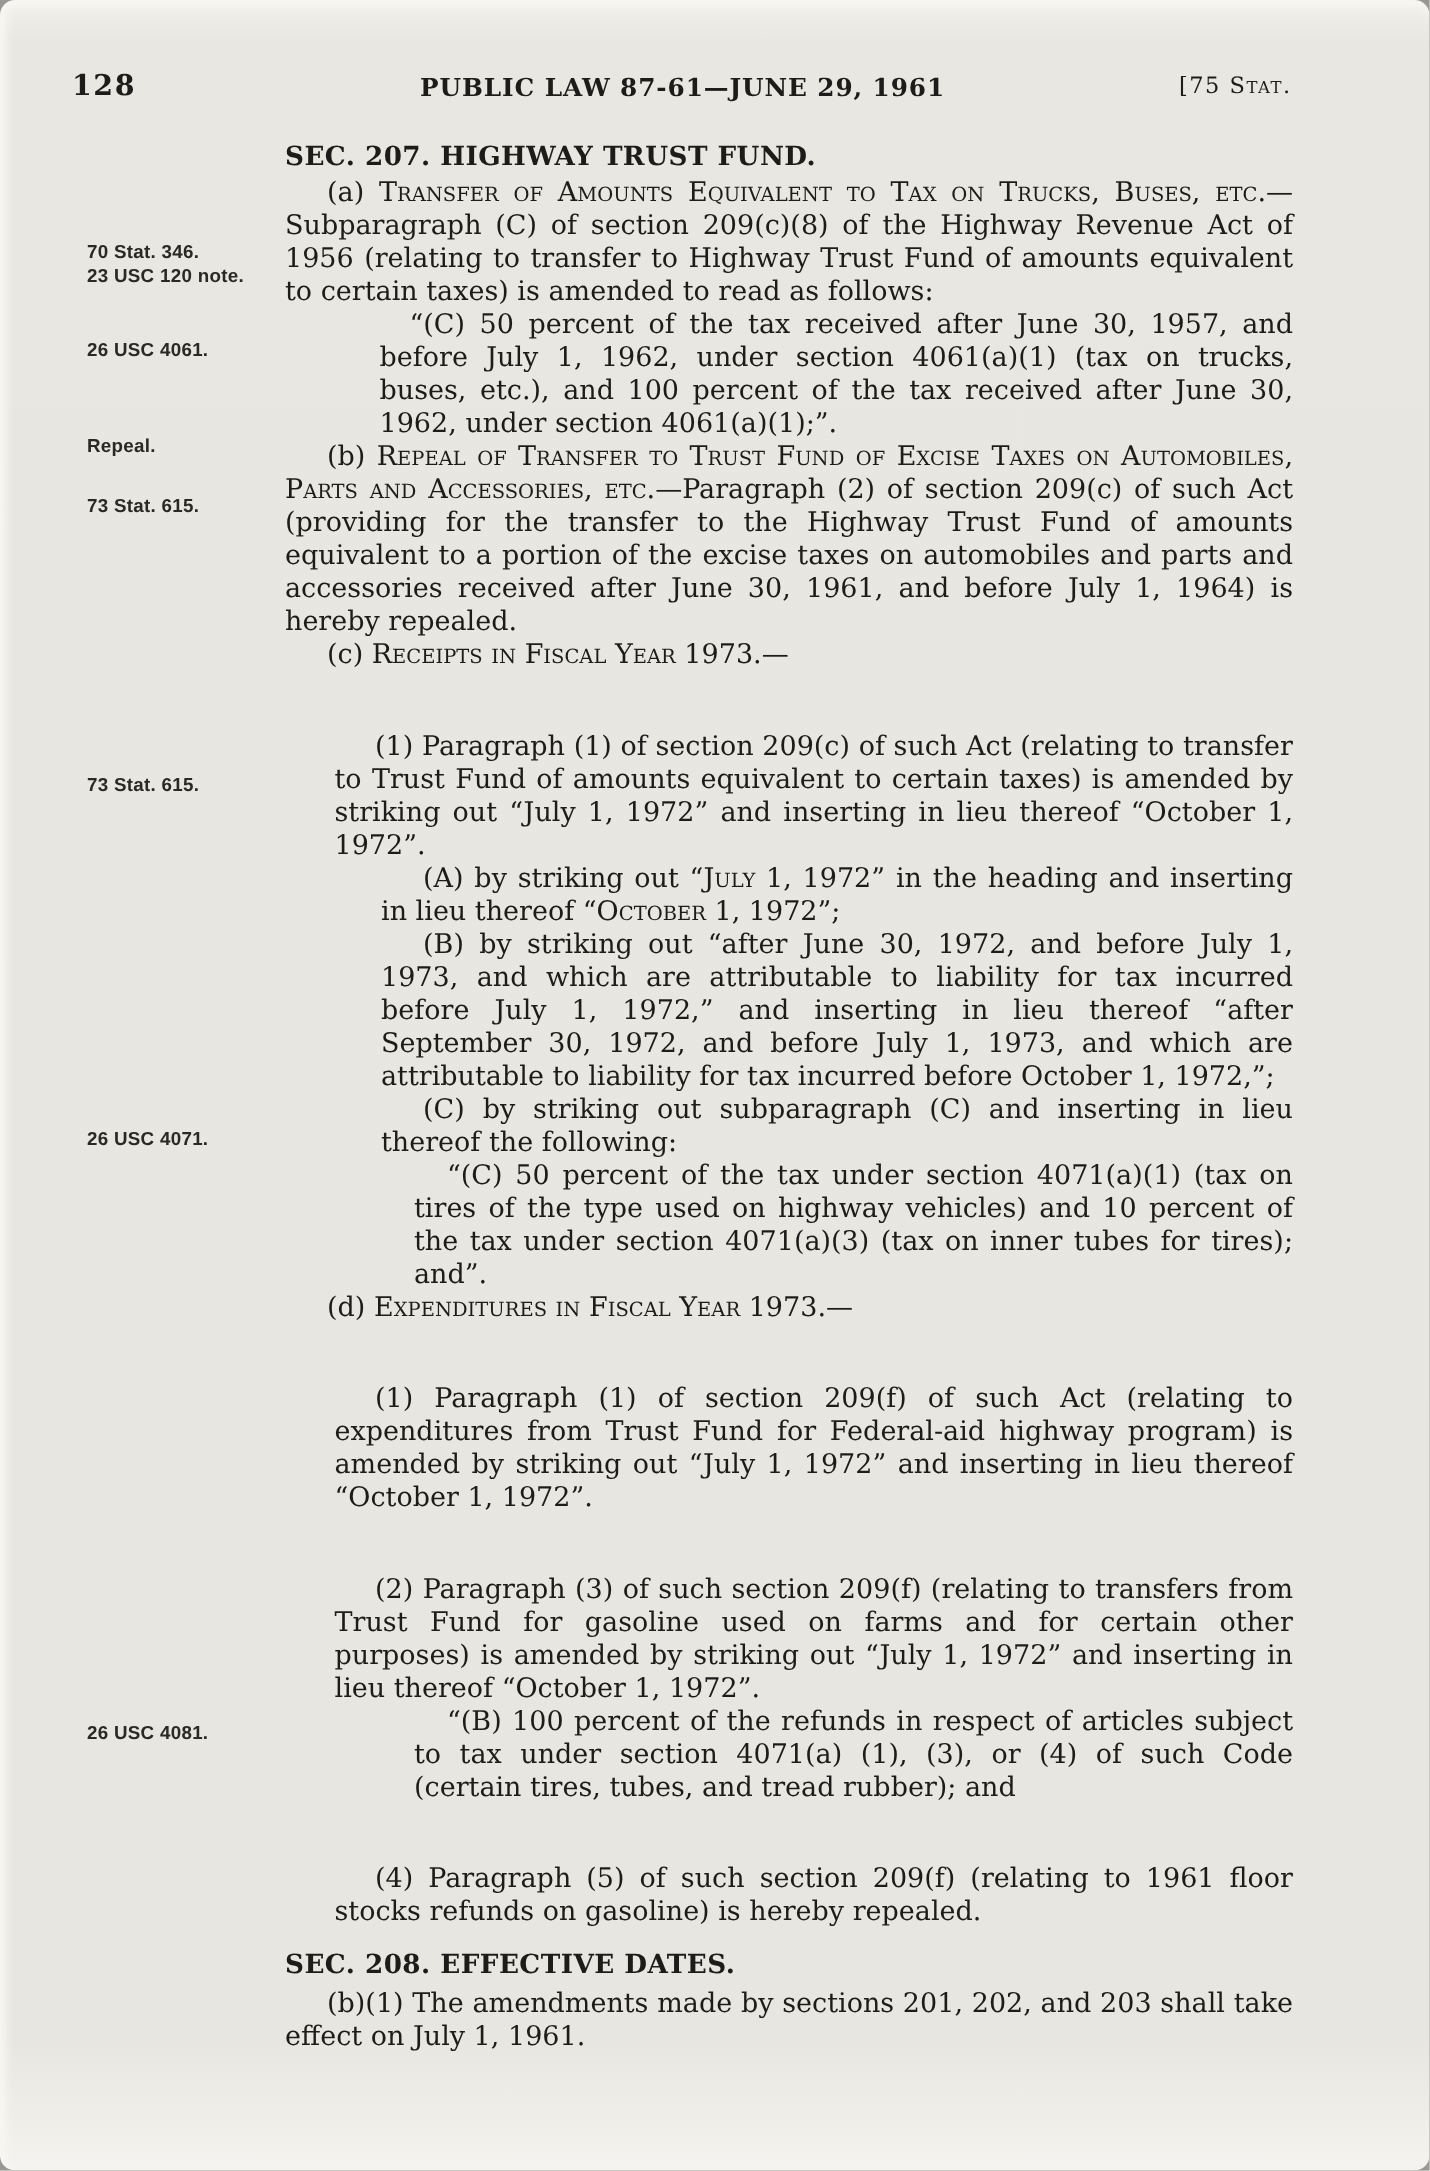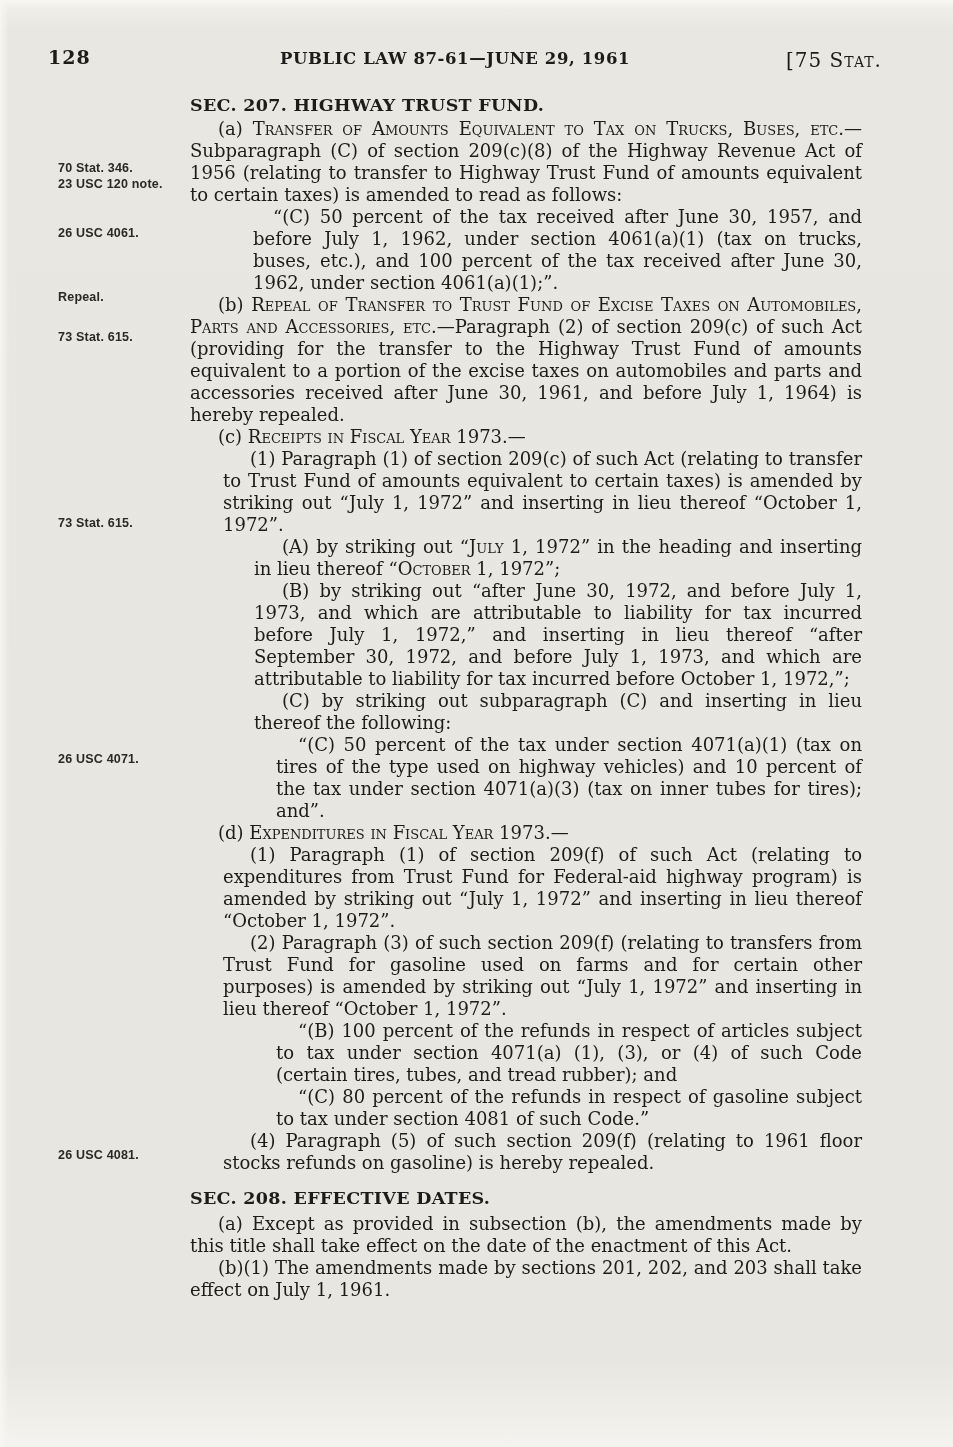--- a/index.html
+++ b/index.html
@@ -9,34 +9,35 @@
     position: relative;
     width: 953px;
     height: 1447px;
     margin: 0 auto;
     background: var(--paper, #e9e7e1);
     background-image: linear-gradient(180deg, #f2f0ea 0%, #e9e7e1 2%, #e8e6e0 94%, #f4f3ef 100%);
     color: var(--ink, #1d1c1a);
     font-family: "DejaVu Serif", "Liberation Serif", serif;
     overflow: hidden;
     box-shadow: inset 10px 0 6px -6px #f8f7f4, inset 0 10px 6px -6px #f8f7f4;
+    border-radius: 10px;
   }
 
   
   .header-num {
     position: absolute; left: 48px; top: 46px;
     font-size: 19px; font-weight: bold; letter-spacing: 1px;
   }
   .header-title {
     position: absolute; left: 280px; top: 49px; width: 440px;
     text-align: left; font-size: 16.5px; font-weight: bold; letter-spacing: 0.6px;
   }
   .header-stat {
     position: absolute; left: 786px; top: 48px;
-    font-size: 20px; font-variant: small-caps; letter-spacing: 1px;
+    font-size: 15px; font-variant: small-caps; letter-spacing: 1px;
   }
 
   
   .margin-note {
     position: absolute; left: 58px; width: 140px;
     font-family: "Liberation Sans", sans-serif;
     font-size: 12.5px; font-weight: bold; line-height: 16px;
     color: #2a2924; letter-spacing: 0.2px;
     white-space: pre-line;
   }
@@ -54,21 +55,21 @@
     font-size: 18px; line-height: 22px; text-align: justify;
   }
   .sec-heading {
     margin: 0 0 2px 0;
     font-weight: bold; font-size: 17.5px; letter-spacing: 0.3px;
     text-align: left;
   }
   .body-col .sec-heading:not(:first-child) { margin-top: 13px; margin-bottom: 4px; }
   .para { margin: 0; }
   .p0 { text-indent: 28px; }
-  .p1 { margin-left: 33px; text-indent: 27px; }
+  .p1 { margin-left: 33px; text-indent: 27px; margin-top: 39px; }
   .p2 { margin-left: 64px; text-indent: 28px; }
   .q1 { margin-left: 63px; text-indent: 20px; }
   .q2 { margin-left: 86px; text-indent: 22px; }
   .sc { font-variant: small-caps; }
 </style>
 </head>
 <body>
 
 <div class="page">
 
@@ -95,20 +96,18 @@
       <p class="para p0"><span>(c) </span><span class="sc">Receipts in Fiscal Year 1973.—</span></p>
       <p class="para p1"><span>(1) Paragraph (1) of section 209(c) of such Act (relating to transfer to Trust Fund of amounts equivalent to certain taxes) is amended by striking out “July 1, 1972” and inserting in lieu thereof “October 1, 1972”.</span></p>
       <p class="para p2"><span>(A) by striking out “</span><span class="sc">July 1, 1972</span><span>” in the heading and inserting in lieu thereof “</span><span class="sc">October 1, 1972</span><span>”;</span></p>
       <p class="para p2"><span>(B) by striking out “after June 30, 1972, and before July 1, 1973, and which are attributable to liability for tax incurred before July 1, 1972,” and inserting in lieu thereof “after September 30, 1972, and before July 1, 1973, and which are attributable to liability for tax incurred before October 1, 1972,”;</span></p>
       <p class="para p2"><span>(C) by striking out subparagraph (C) and inserting in lieu thereof the following:</span></p>
       <p class="para q2"><span>“(C) 50 percent of the tax under section 4071(a)(1) (tax on tires of the type used on highway vehicles) and 10 percent of the tax under section 4071(a)(3) (tax on inner tubes for tires); and”.</span></p>
       <p class="para p0"><span>(d) </span><span class="sc">Expenditures in Fiscal Year 1973.—</span></p>
       <p class="para p1"><span>(1) Paragraph (1) of section 209(f) of such Act (relating to expenditures from Trust Fund for Federal-aid highway program) is amended by striking out “July 1, 1972” and inserting in lieu thereof “October 1, 1972”.</span></p>
       <p class="para p1"><span>(2) Paragraph (3) of such section 209(f) (relating to transfers from Trust Fund for gasoline used on farms and for certain other purposes) is amended by striking out “July 1, 1972” and inserting in lieu thereof “October 1, 1972”.</span></p>
       <p class="para q2"><span>“(B) 100 percent of the refunds in respect of articles subject to tax under section 4071(a) (1), (3), or (4) of such Code (certain tires, tubes, and tread rubber); and</span></p>
-      <p class="para q2"><span>“(C) 80 percent of the refunds in respect of gasoline subject to tax under section 4081 of such Code.”</span></p>
       <p class="para p1"><span>(4) Paragraph (5) of such section 209(f) (relating to 1961 floor stocks refunds on gasoline) is hereby repealed.</span></p>
       <p class="sec-heading">SEC. 208. EFFECTIVE DATES.</p>
-      <p class="para p0"><span>(a) Except as provided in subsection (b), the amendments made by this title shall take effect on the date of the enactment of this Act.</span></p>
       <p class="para p0"><span>(b)(1) The amendments made by sections 201, 202, and 203 shall take effect on July 1, 1961.</span></p>
     </div>
 
 </div>
 
 </body></html>

